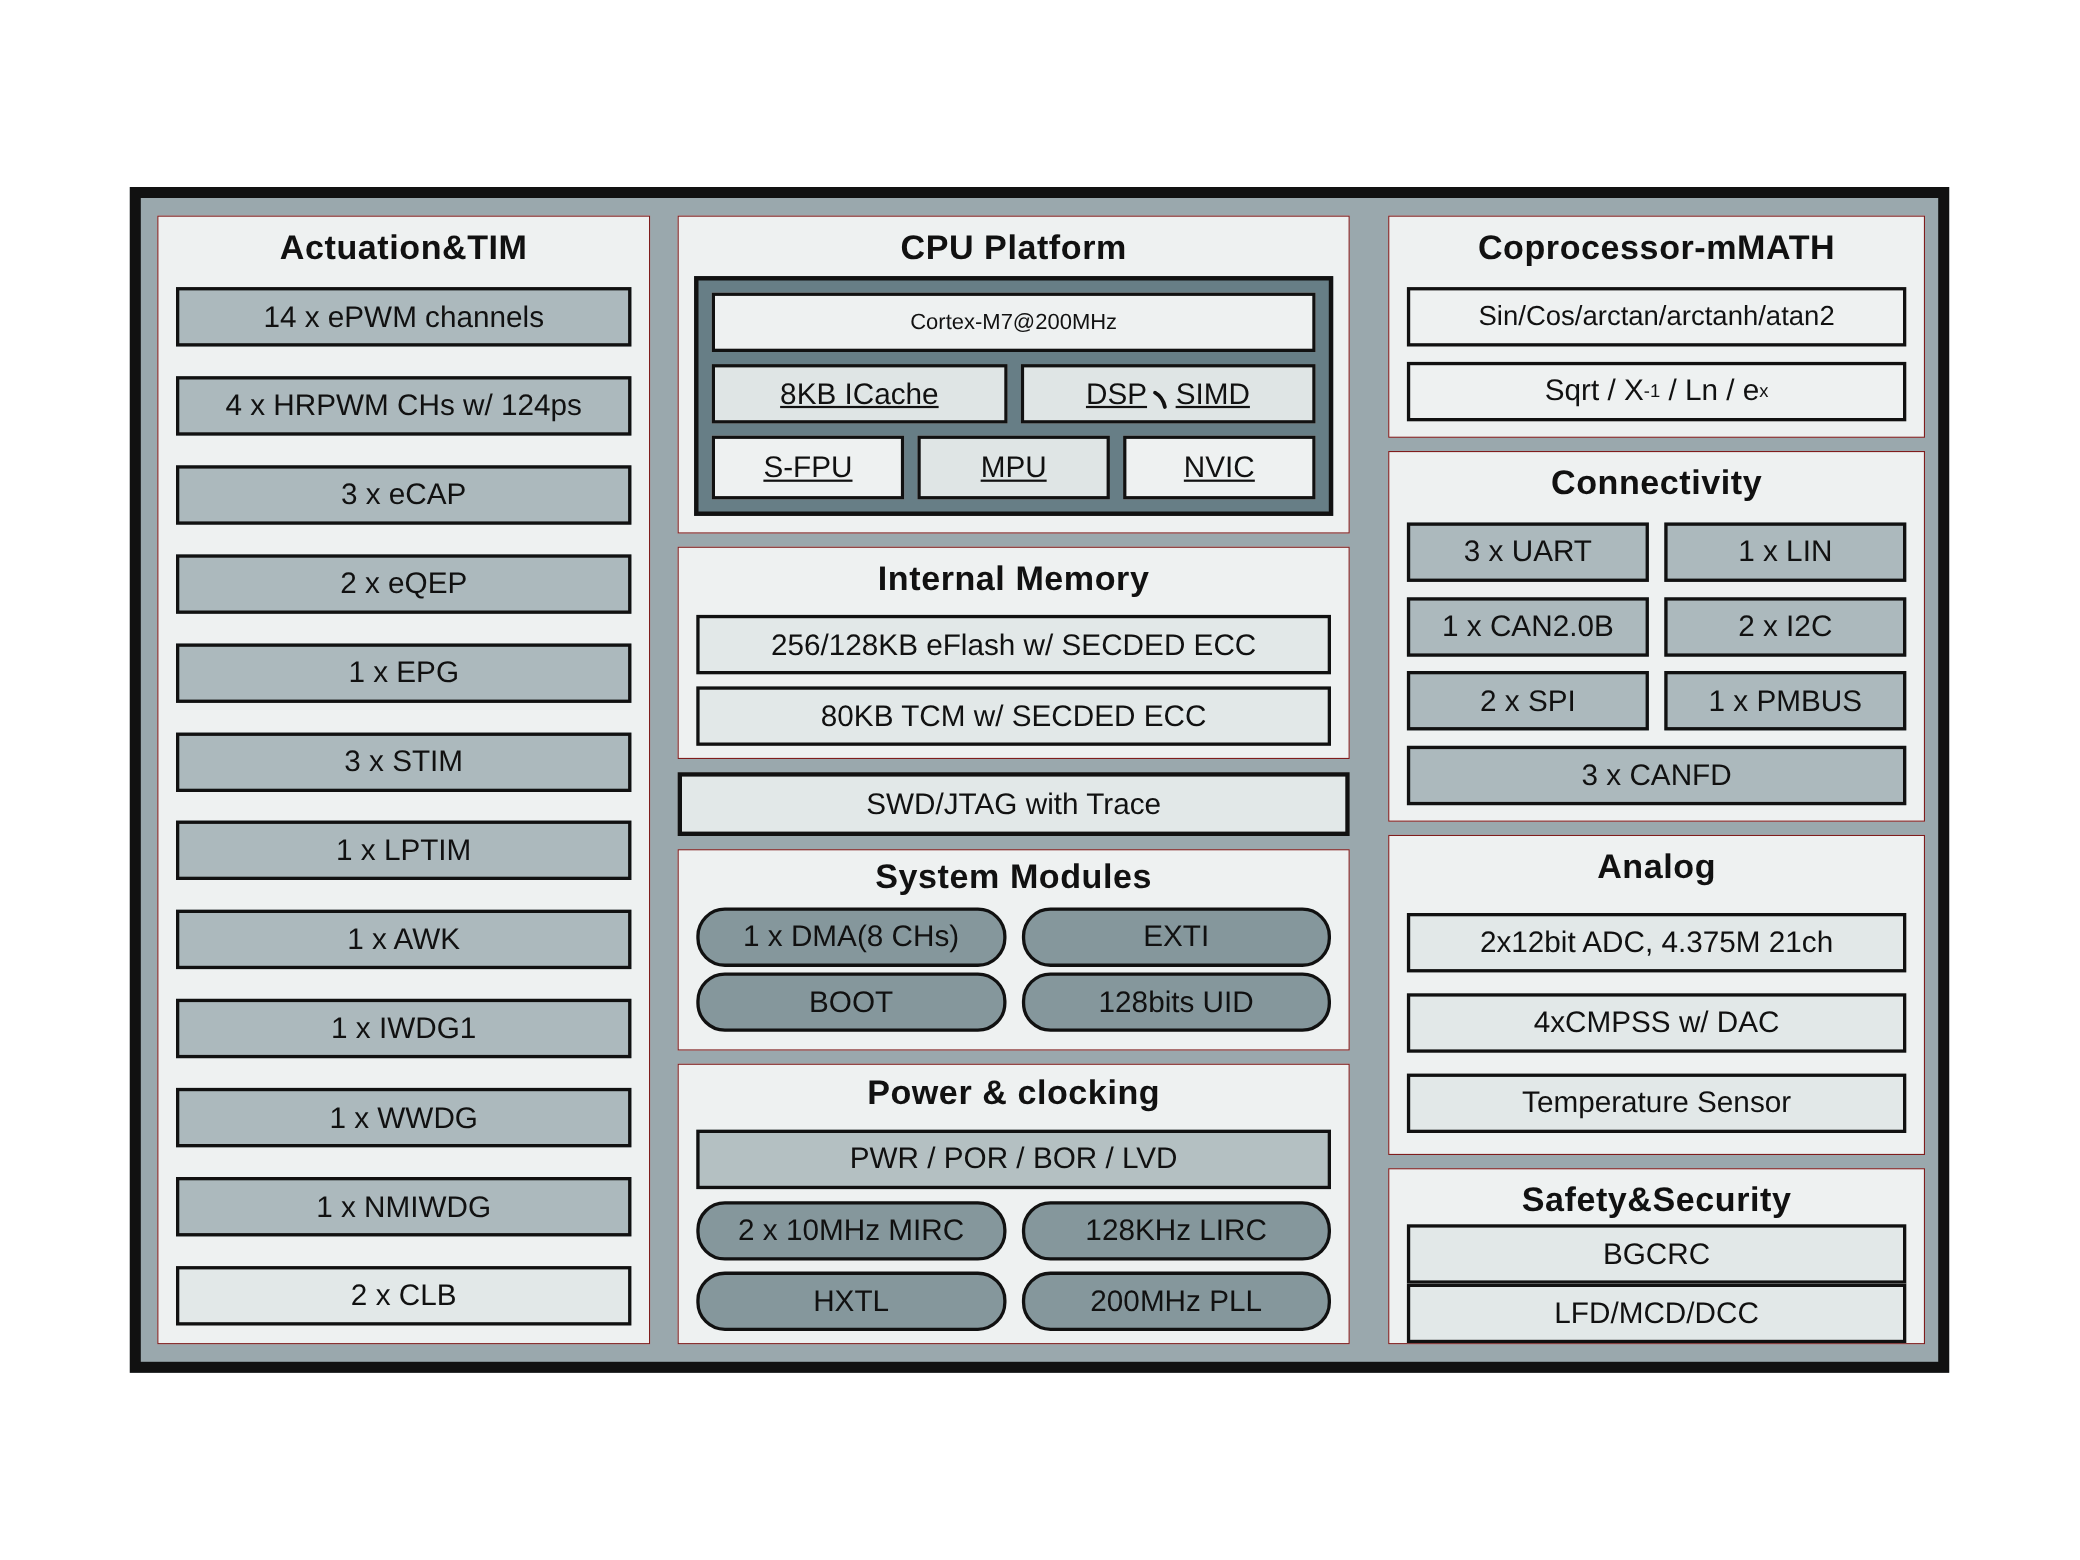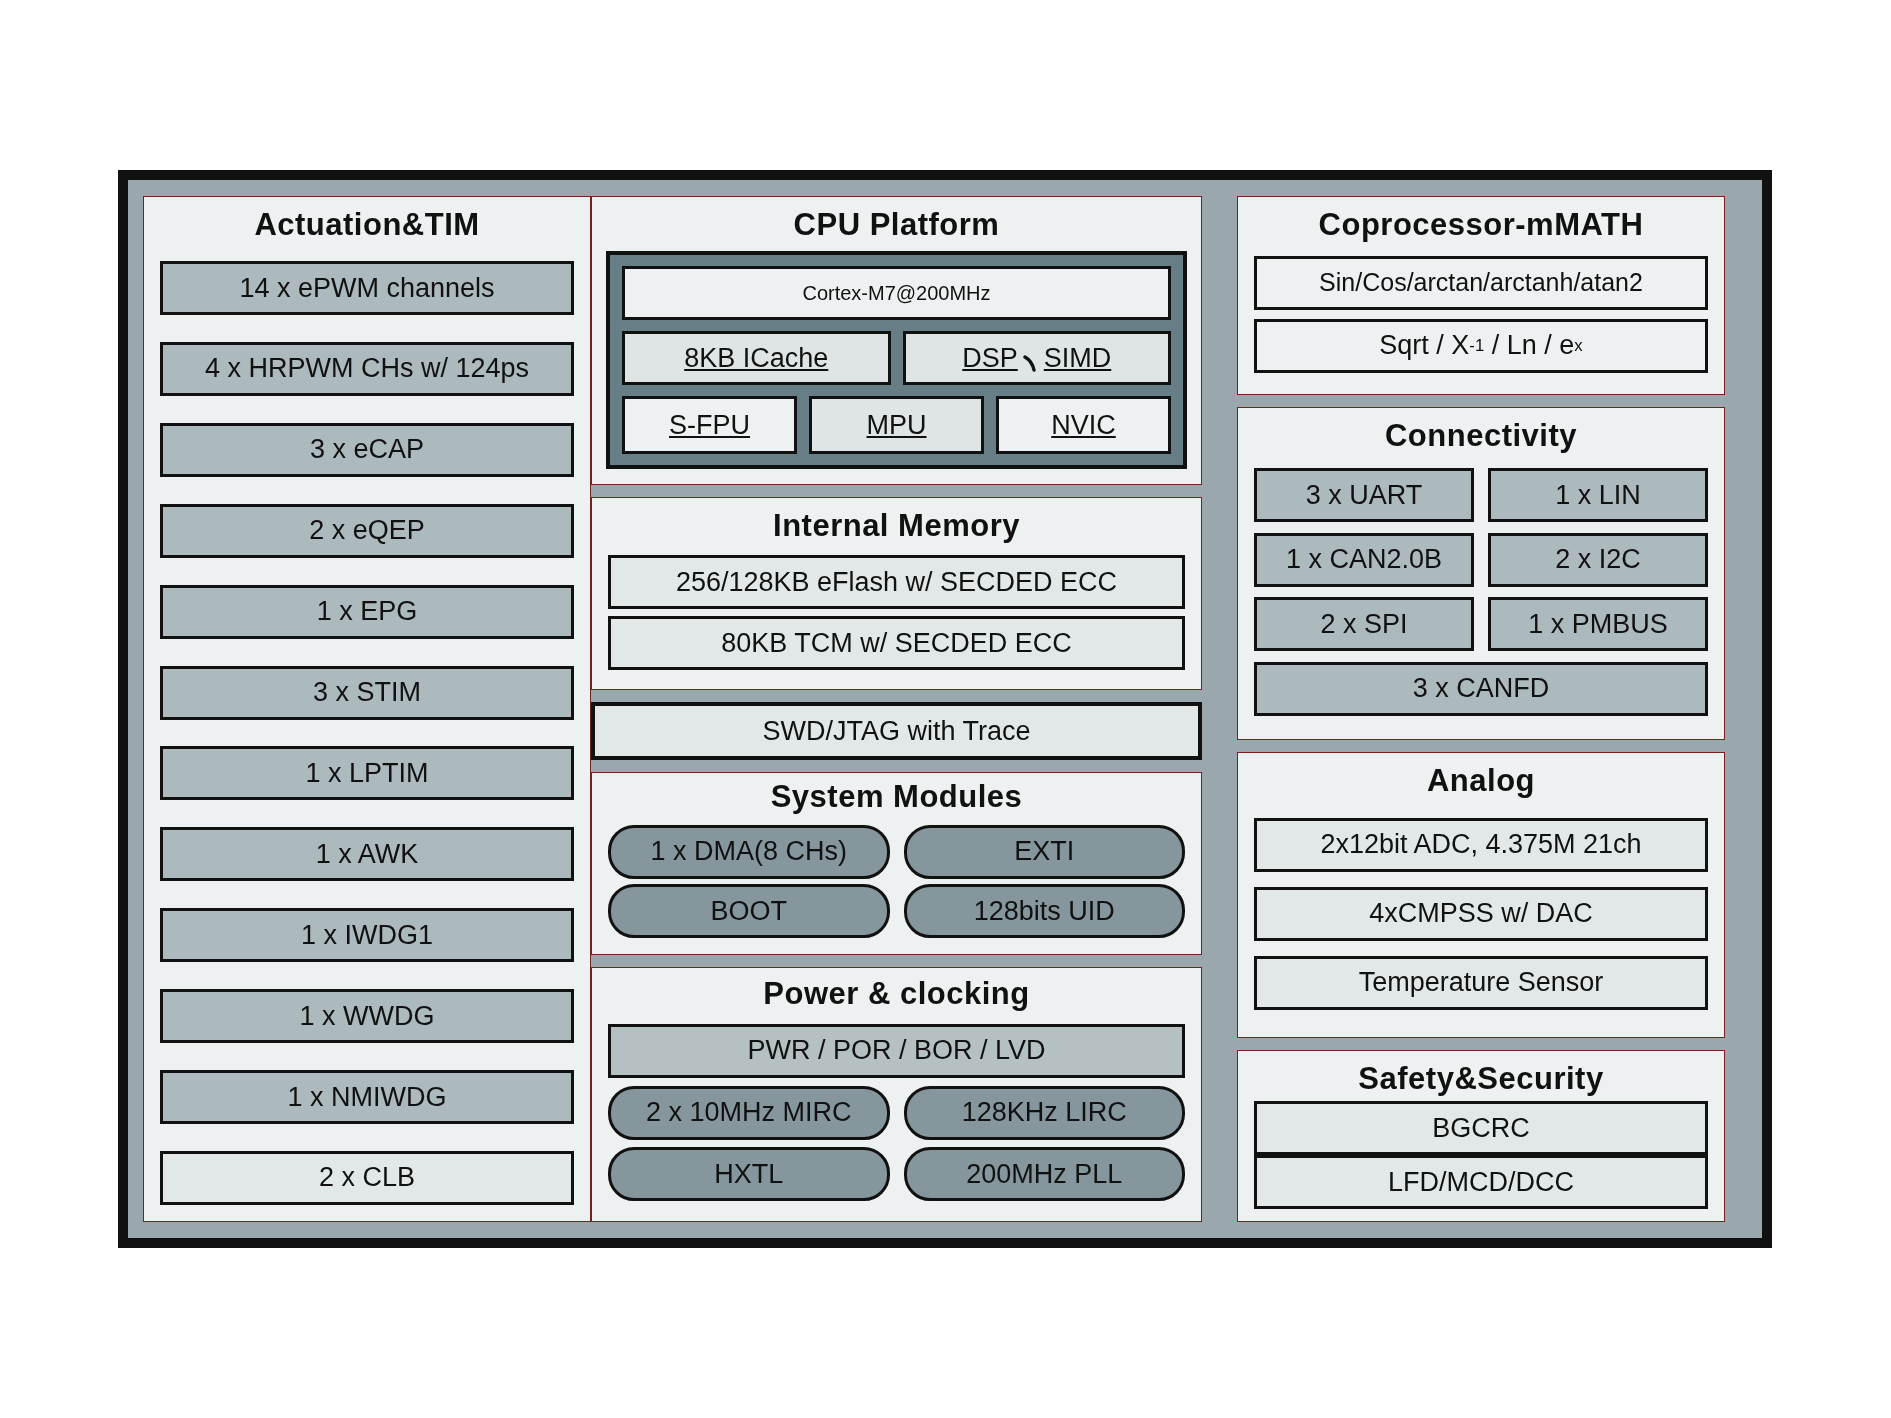--- a/index.html
+++ b/index.html
@@ -3,21 +3,21 @@
 <meta charset="utf-8">
 <style>
   html,body{margin:0;padding:0;background:#ffffff;}
   .canvas{position:relative;width:1891px;height:1418px;background:#ffffff;
           font-family:"Liberation Sans","DejaVu Sans",sans-serif;color:#111;}
   .frame{position:absolute;left:118px;top:170px;width:1654px;height:1078px;
          box-sizing:border-box;background:#9aa8ad;border:10px solid #111;
          padding:16px 12px 16px 15px;display:flex;}
   .col{display:flex;flex-direction:column;box-sizing:border-box;}
   .col-left{width:448px;}
-  .col-mid{width:611px;margin-right:35px;}
+  .col-mid{width:611px;margin-left:25px;margin-right:35px;}
   .col-right{width:488px;}
   .panel{background:#eef1f1;border:1px solid #7f1d1d;box-sizing:border-box;
          display:flex;flex-direction:column;}
   .panel-title{font-weight:bold;font-size:31px;text-align:center;
                padding:10px 0 4px 0;letter-spacing:0.5px;}
   .blk{border:3px solid #111;box-sizing:border-box;height:54px;
        display:flex;align-items:center;justify-content:center;
        font-size:27px;text-align:center;white-space:pre;margin:0 16px;}
   .f-med{background:#acb9bd;}
   .f-dark{background:#85979c;border-radius:26px;}
@@ -31,21 +31,21 @@
   
   .cpu-box{margin:4px 14px 0 14px;background:#677e86;border:4px solid #111;
            padding:11px 12px;display:flex;flex-direction:column;}
   .cpu-box .blk{margin:0;}
   .cpu-row{display:flex;margin-top:11px;}
   .cpu-row .blk{flex:1;text-decoration:underline;}
   .cpu-row .blk + .blk{margin-left:12px;}
   .cpu-row3 .blk{height:58px;}
   .ideo-comma{width:15px;height:17px;margin:10px 6px 0 5px;flex:0 0 auto;}
   
-  .rows{display:flex;flex-direction:column;flex:1;padding-bottom:12px;
+  .rows{display:flex;flex-direction:column;flex:1;
         justify-content:space-evenly;}
   .pair{display:flex;margin:0 16px;}
   .pair .blk{flex:1;margin:0;}
   .pair .blk + .blk{margin-left:14px;}
   .standalone-bar{height:58px;border-width:4px;margin:0;}
   .gap12{margin-top:12px;}
   sup{font-size:0.62em;line-height:0;}
 </style>
 </head>
 <body>

